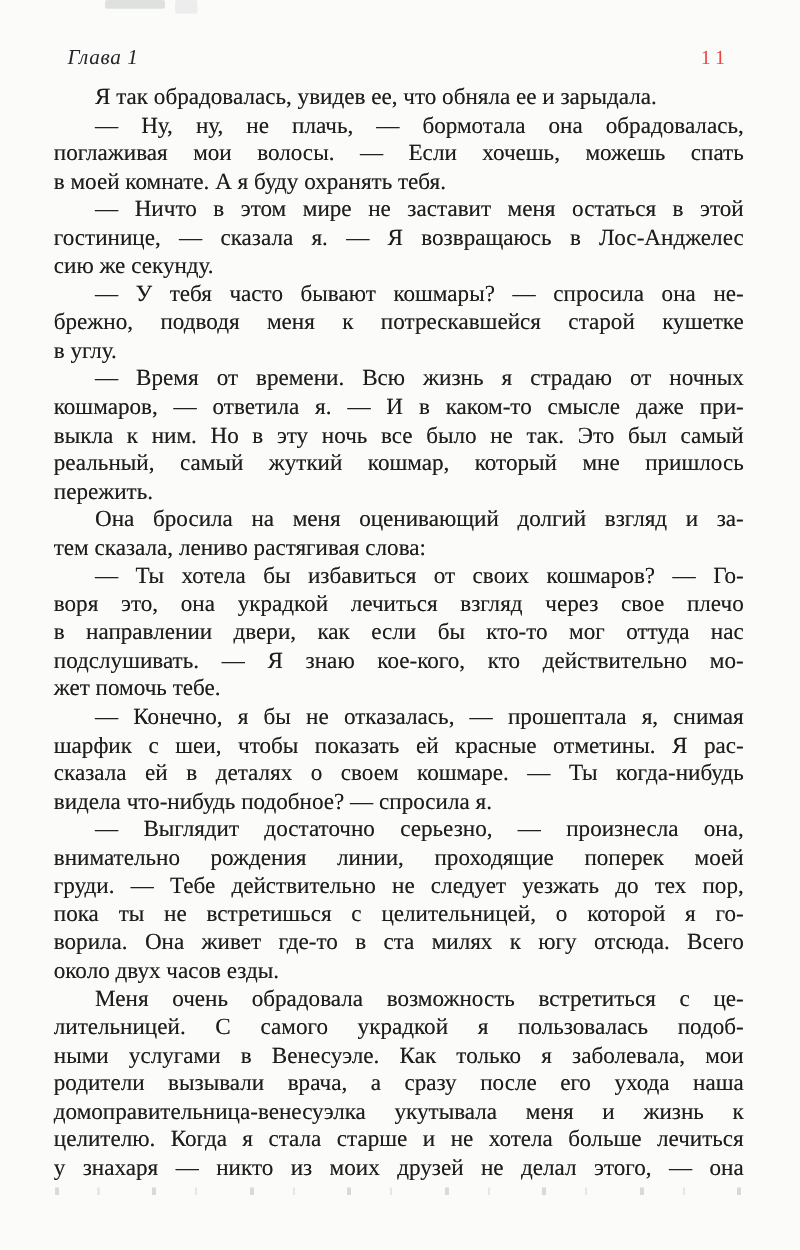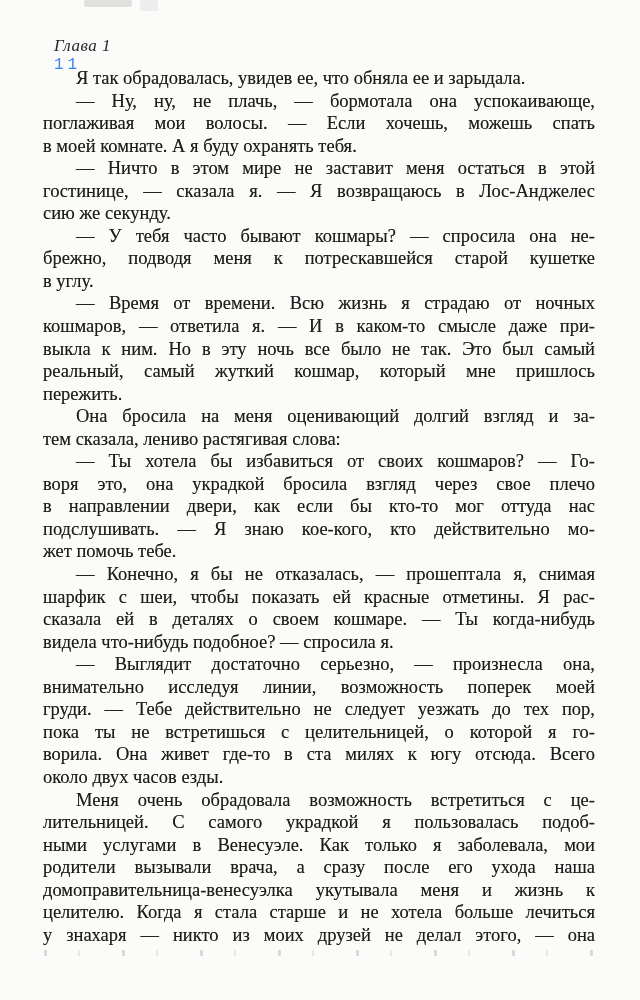--- a/index.html
+++ b/index.html
@@ -32,33 +32,31 @@
     border-radius: 2px;
   }
   .running-head {
     position: absolute;
     left: 54px;
     right: 56px;
     top: 36px;
     display: flex;
     justify-content: space-between;
     align-items: baseline;
-    flex-direction: column;
   }
   .chapter-label {
     font-style: italic;
     font-size: 17px;
     letter-spacing: 0.5px;
     color: #26262a;
   }
   .page-number {
     font-size: 16px;
     letter-spacing: 4px;
-    color: #3b82f6;
-    font-family: Liberation Mono, monospace;
+    color: #ef4444;
   }
   .text-block {
     position: absolute;
     left: 43px;
     top: 67px;
     width: 552px;
   }
   .para { margin: 0; padding: 0; }
   .line {
     font-size: 18.5px;
@@ -101,21 +99,21 @@
   <div class="running-head">
     <span class="chapter-label">Глава 1</span>
     <span class="page-number">11</span>
   </div>
 
   <div class="text-block">
       <div class="para">
         <div class="line first lastline">Я так обрадовалась, увидев ее, что обняла ее и зарыдала.</div>
       </div>
       <div class="para">
-        <div class="line first">— Ну, ну, не плачь, — бормотала она успокаивающе,</div>
+        <div class="line first">— Ну, ну, не плачь, — бормотала она обрадовалась,</div>
         <div class="line">поглаживая мои волосы. — Если хочешь, можешь спать</div>
         <div class="line lastline">в моей комнате. А я буду охранять тебя.</div>
       </div>
       <div class="para">
         <div class="line first">— Ничто в этом мире не заставит меня остаться в этой</div>
         <div class="line">гостинице, — сказала я. — Я возвращаюсь в Лос-Анджелес</div>
         <div class="line lastline">сию же секунду.</div>
       </div>
       <div class="para">
         <div class="line first">— У тебя часто бывают кошмары? — спросила она не-</div>
@@ -128,34 +126,34 @@
         <div class="line">выкла к ним. Но в эту ночь все было не так. Это был самый</div>
         <div class="line">реальный, самый жуткий кошмар, который мне пришлось</div>
         <div class="line lastline">пережить.</div>
       </div>
       <div class="para">
         <div class="line first">Она бросила на меня оценивающий долгий взгляд и за-</div>
         <div class="line lastline">тем сказала, лениво растягивая слова:</div>
       </div>
       <div class="para">
         <div class="line first">— Ты хотела бы избавиться от своих кошмаров? — Го-</div>
-        <div class="line">воря это, она украдкой бросила взгляд через свое плечо</div>
+        <div class="line">воря это, она украдкой лечиться взгляд через свое плечо</div>
         <div class="line">в направлении двери, как если бы кто-то мог оттуда нас</div>
         <div class="line">подслушивать. — Я знаю кое-кого, кто действительно мо-</div>
         <div class="line lastline">жет помочь тебе.</div>
       </div>
       <div class="para">
         <div class="line first">— Конечно, я бы не отказалась, — прошептала я, снимая</div>
         <div class="line">шарфик с шеи, чтобы показать ей красные отметины. Я рас-</div>
         <div class="line">сказала ей в деталях о своем кошмаре. — Ты когда-нибудь</div>
         <div class="line lastline">видела что-нибудь подобное? — спросила я.</div>
       </div>
       <div class="para">
         <div class="line first">— Выглядит достаточно серьезно, — произнесла она,</div>
-        <div class="line">внимательно исследуя линии, возможность поперек моей</div>
+        <div class="line">внимательно рождения линии, проходящие поперек моей</div>
         <div class="line">груди. — Тебе действительно не следует уезжать до тех пор,</div>
         <div class="line">пока ты не встретишься с целительницей, о которой я го-</div>
         <div class="line">ворила. Она живет где-то в ста милях к югу отсюда. Всего</div>
         <div class="line lastline">около двух часов езды.</div>
       </div>
       <div class="para">
         <div class="line first">Меня очень обрадовала возможность встретиться с це-</div>
         <div class="line">лительницей. С самого украдкой я пользовалась подоб-</div>
         <div class="line">ными услугами в Венесуэле. Как только я заболевала, мои</div>
         <div class="line">родители вызывали врача, а сразу после его ухода наша</div>

